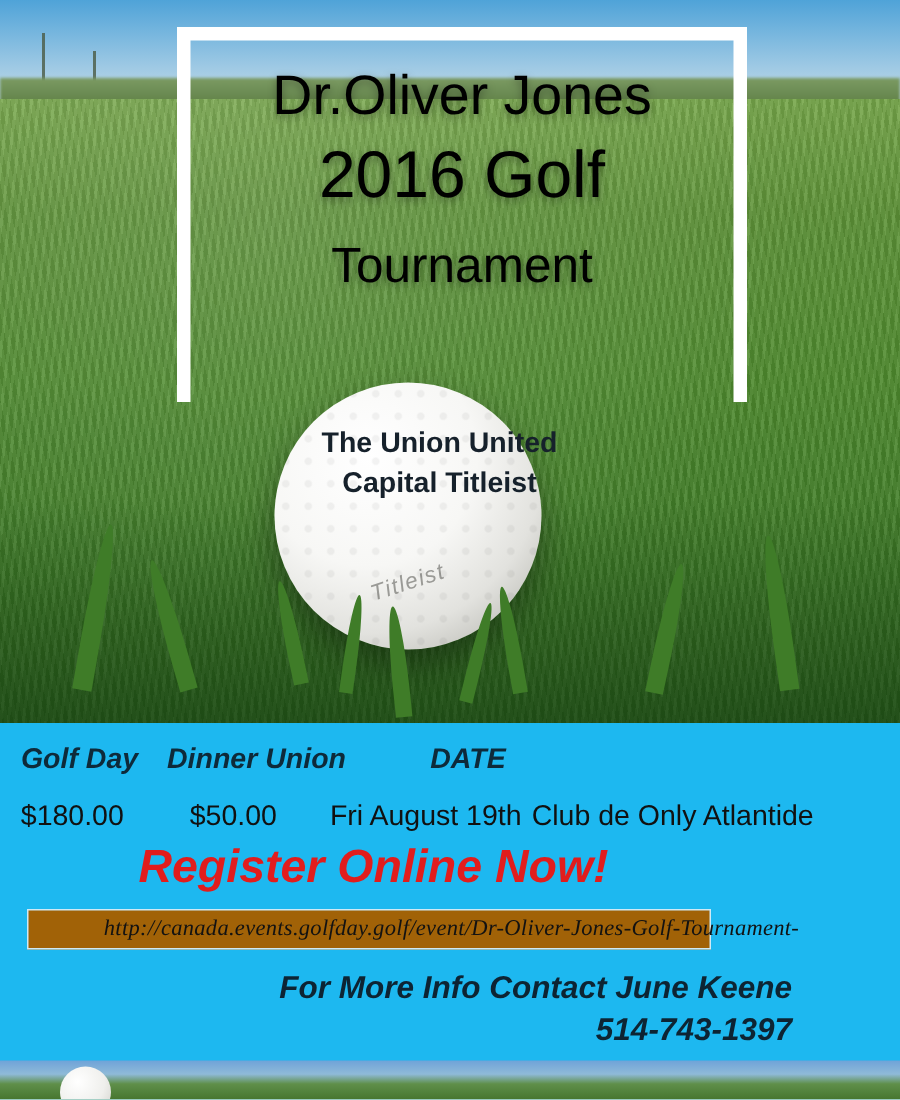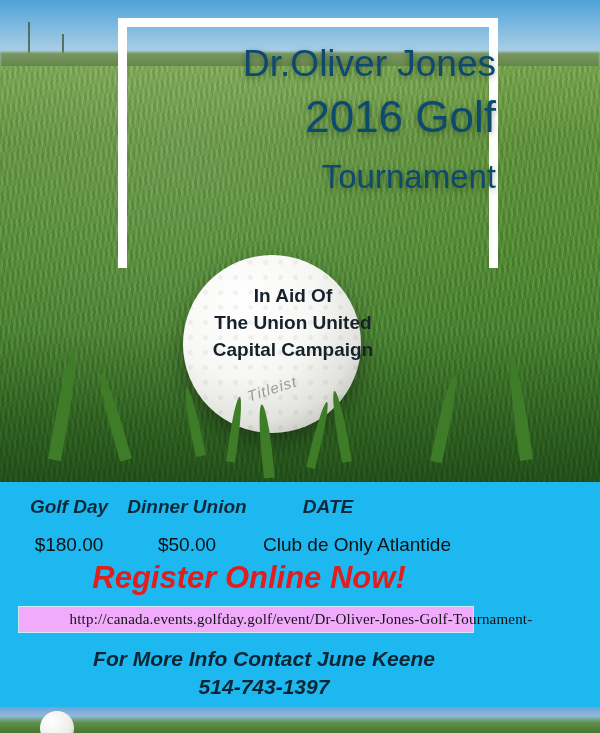--- a/index.html
+++ b/index.html
@@ -127,22 +127,22 @@
     border-top: 9px solid #ffffff;
     border-left: 9px solid #ffffff;
     border-right: 9px solid #ffffff;
     box-sizing: border-box;
   }
   .title-block {
     position: absolute;
     left: 120px;
     top: 40px;
     width: 376px;
-    text-align: right;
-    color: #0c4a6e;
+    text-align: center;
+    color: #000000;
     text-shadow: 0 2px 6px rgba(0,0,0,0.35);
   }
   .title-line1 {
     font-size: 37px;
     line-height: 48px;
     font-weight: 400;
     letter-spacing: 0px;
     white-space: nowrap;
   }
   .title-line2 {
@@ -173,21 +173,21 @@
   .panel {
     position: absolute;
     left: 0;
     top: 482px;
     width: 600px;
     height: 225px;
     background: #1db8f0;
   }
   .info-table {
     position: absolute;
-    left: 16px;
+    left: 0;
     top: 14px;
     width: 544px;
     color: #0c2230;
   }
   .row-head {
     display: flex;
     align-items: flex-end;
   }
   .row-val {
     display: flex;
@@ -220,41 +220,42 @@
     font-size: 31px;
     font-weight: bold;
     font-style: italic;
   }
   .url-box {
     position: absolute;
     left: 18px;
     top: 124px;
     width: 456px;
     height: 27px;
-    background: #f0abfc;
+    background: #a16207;
     border: 1px solid #cfe9f5;
     box-sizing: border-box;
+    font-style: italic;
   }
   .url-text {
     position: absolute;
     left: 0;
     top: 4px;
     width: 564px;
     text-align: center;
     font-family: "Liberation Serif", serif;
     font-size: 15px;
     color: #121212;
     letter-spacing: .2px;
   }
   .contact {
     position: absolute;
     left: 0;
     top: 163px;
     width: 528px;
-    text-align: center;
+    text-align: right;
     color: #0d2433;
     font-size: 21px;
     font-weight: bold;
     font-style: italic;
     line-height: 28px;
   }
   .phone {
     font-size: 21px;
     font-weight: bold;
   }
@@ -309,36 +310,36 @@
 
   <div class="bracket"></div>
 
   <div class="title-block">
     <div class="title-line1">Dr.Oliver Jones</div>
     <div class="title-line2">2016 Golf</div>
     <div class="title-line3">Tournament</div>
   </div>
 
   <div class="ball-caption">
-    <div>In Aid Of</div>
     <div>The Union United</div>
-    <div>Capital Campaign</div>
+    <div>Capital Titleist</div>
   </div>
 
   <div class="panel">
 
     <div class="info-table">
       <div class="row-head">
         <div class="col-golf hdr">Golf Day</div>
         <div class="col-dinner hdr">Dinner Union</div>
         <div class="col-date hdr">DATE</div>
       </div>
       <div class="row-val">
         <div class="col-golf val">$180.00</div>
         <div class="col-dinner val">$50.00</div>
+        <div class="col-date val">Fri August 19th</div>
         <div class="col-course val">Club de Only Atlantide</div>
       </div>
     </div>
 
     <div class="register">Register Online Now!</div>
 
     <div class="url-box">
       <div class="url-text">http://canada.events.golfday.golf/event/Dr-Oliver-Jones-Golf-Tournament-</div>
     </div>
 

